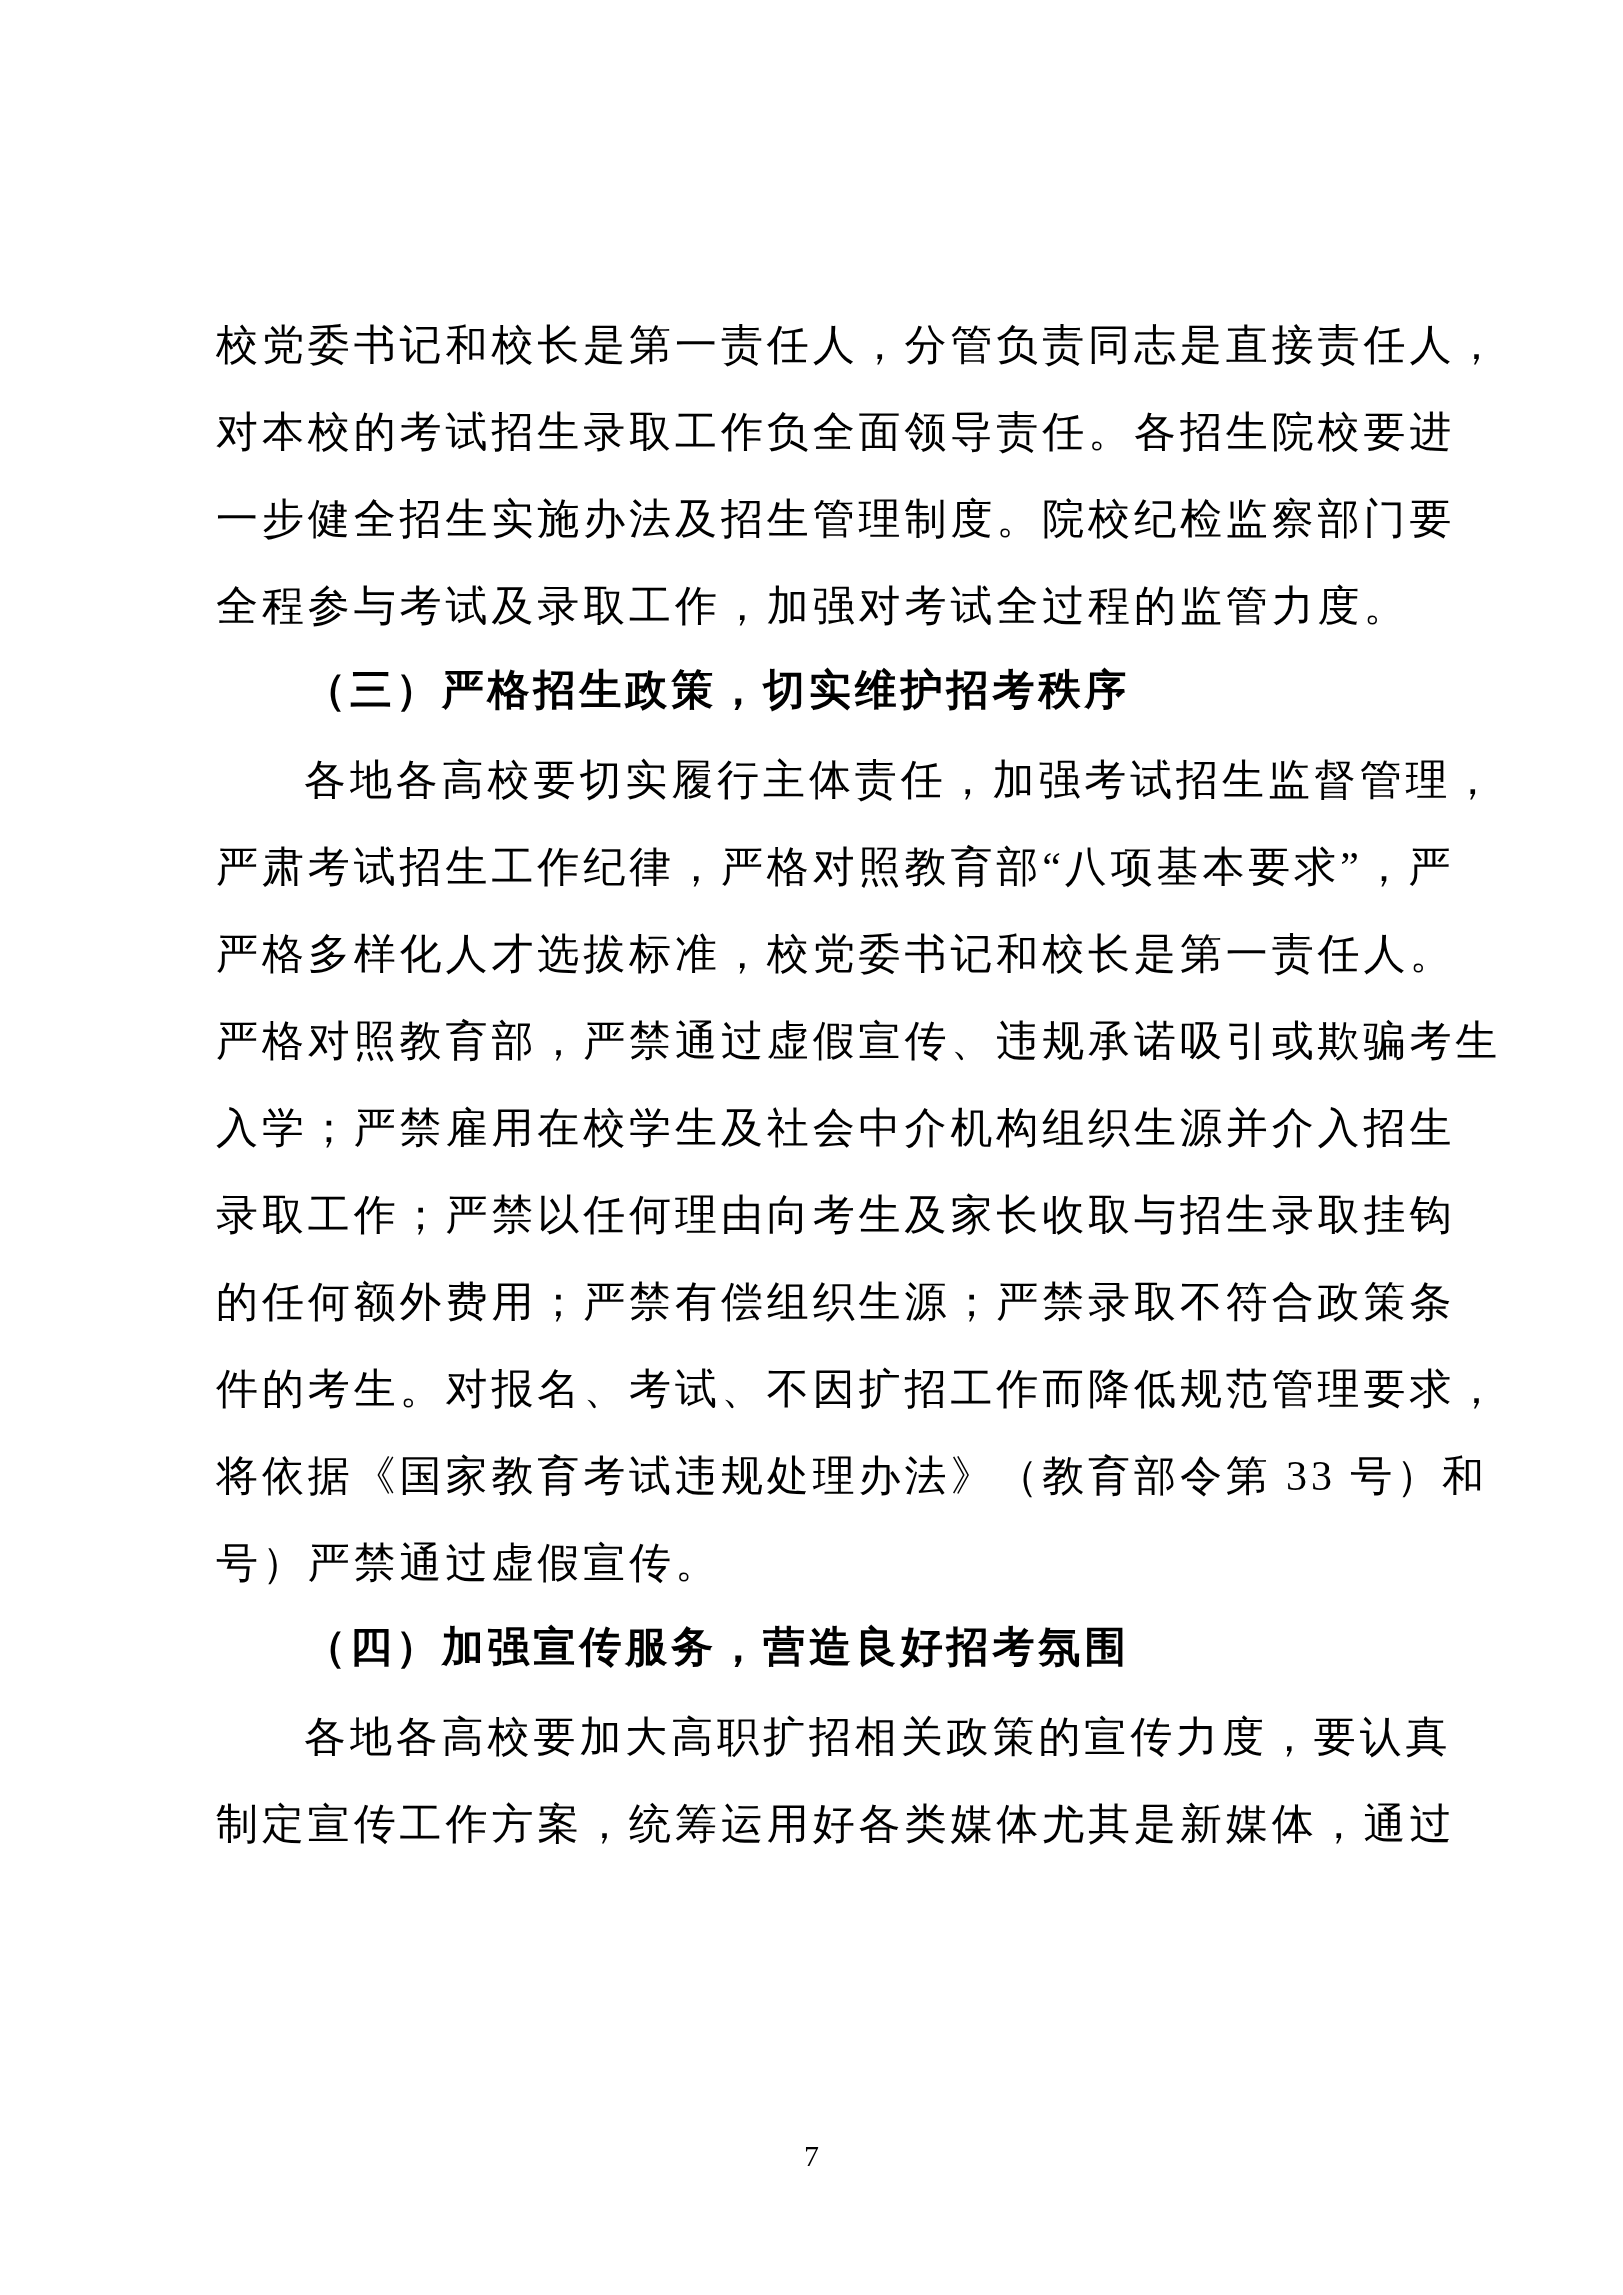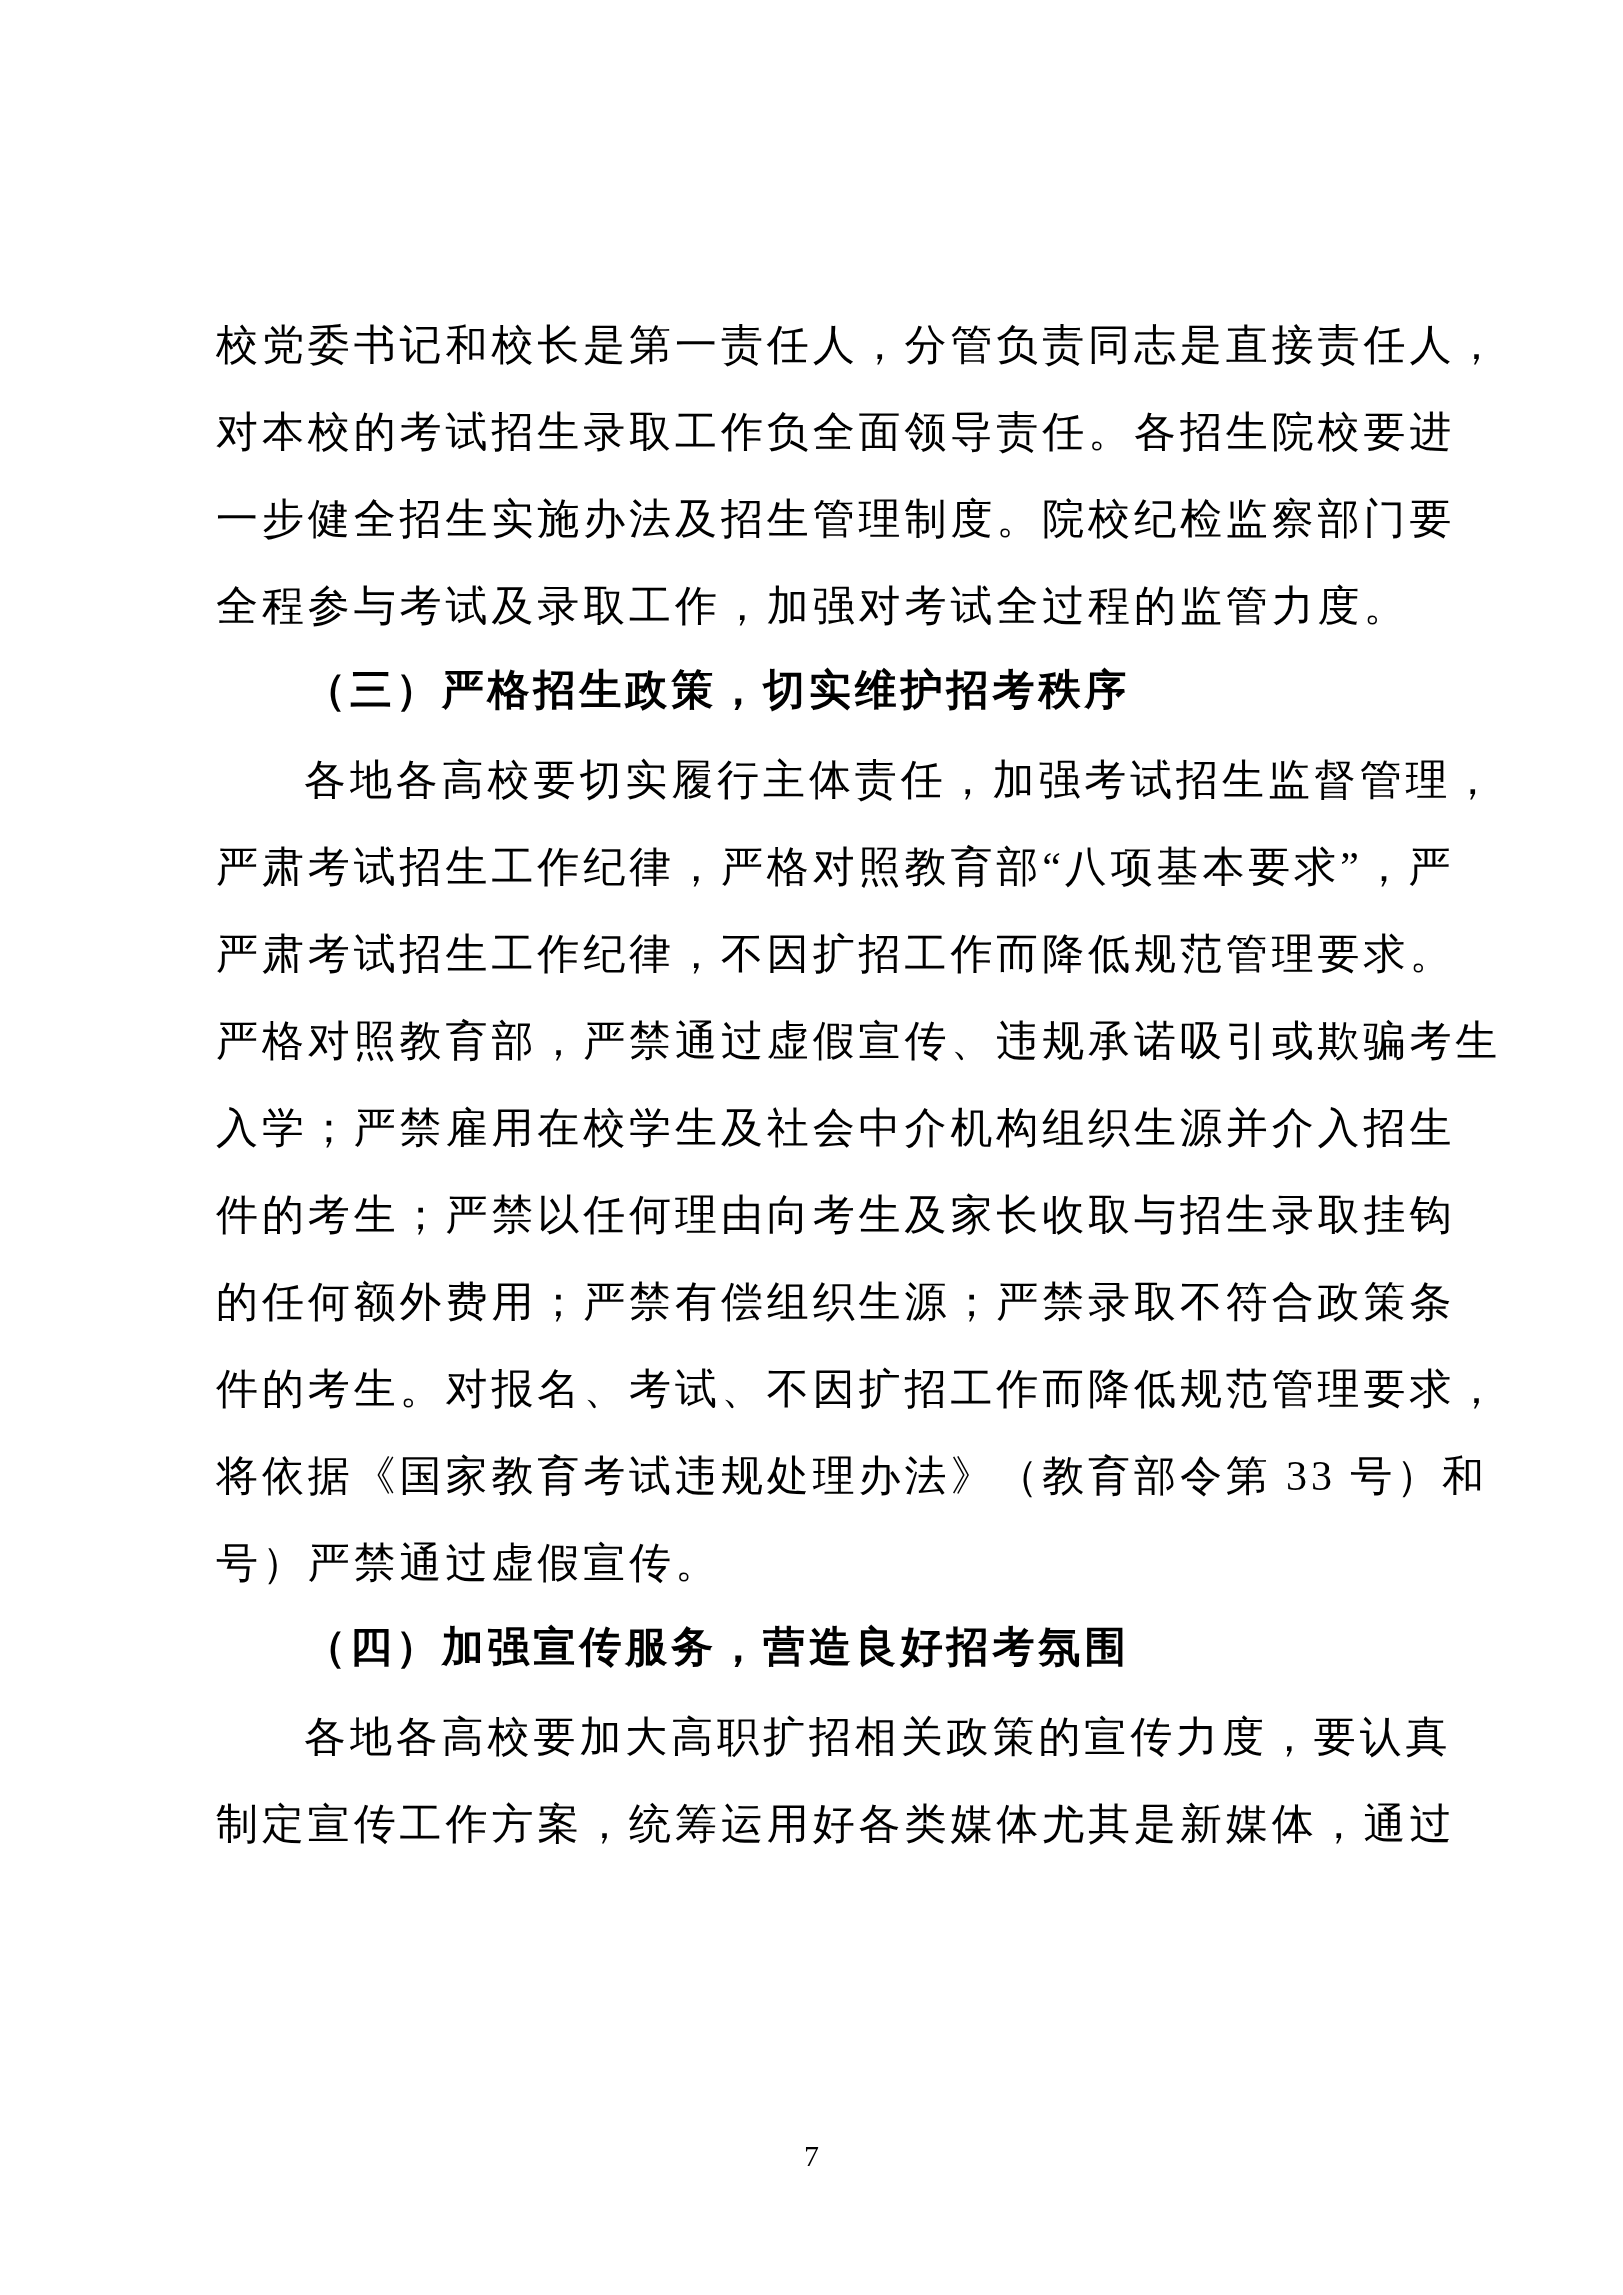--- a/index.html
+++ b/index.html
@@ -57,24 +57,24 @@
 <div class="page">
 
   <div class="content">
     <div class="line body">校党委书记和校长是第一责任人，分管负责同志是直接责任人，</div>
     <div class="line body">对本校的考试招生录取工作负全面领导责任。各招生院校要进</div>
     <div class="line body">一步健全招生实施办法及招生管理制度。院校纪检监察部门要</div>
     <div class="line body">全程参与考试及录取工作，加强对考试全过程的监管力度。</div>
     <div class="line heading indent">（三）严格招生政策，切实维护招考秩序</div>
     <div class="line body indent">各地各高校要切实履行主体责任，加强考试招生监督管理，</div>
     <div class="line body">严肃考试招生工作纪律，严格对照教育部“八项基本要求”，严</div>
-    <div class="line body">严肃考试招生工作纪律，不因扩招工作而降低规范管理要求。</div>
+    <div class="line body">严格多样化人才选拔标准，校党委书记和校长是第一责任人。</div>
     <div class="line body">严格对照教育部，严禁通过虚假宣传、违规承诺吸引或欺骗考生</div>
     <div class="line body">入学；严禁雇用在校学生及社会中介机构组织生源并介入招生</div>
-    <div class="line body">件的考生；严禁以任何理由向考生及家长收取与招生录取挂钩</div>
+    <div class="line body">录取工作；严禁以任何理由向考生及家长收取与招生录取挂钩</div>
     <div class="line body">的任何额外费用；严禁有偿组织生源；严禁录取不符合政策条</div>
     <div class="line body">件的考生。对报名、考试、不因扩招工作而降低规范管理要求，</div>
     <div class="line body">将依据《国家教育考试违规处理办法》（教育部令第 33 号）和</div>
     <div class="line body">号）严禁通过虚假宣传。</div>
     <div class="line heading indent">（四）加强宣传服务，营造良好招考氛围</div>
     <div class="line body indent">各地各高校要加大高职扩招相关政策的宣传力度，要认真</div>
     <div class="line body">制定宣传工作方案，统筹运用好各类媒体尤其是新媒体，通过</div>
   </div>
 
   <div class="page-number">7</div>

